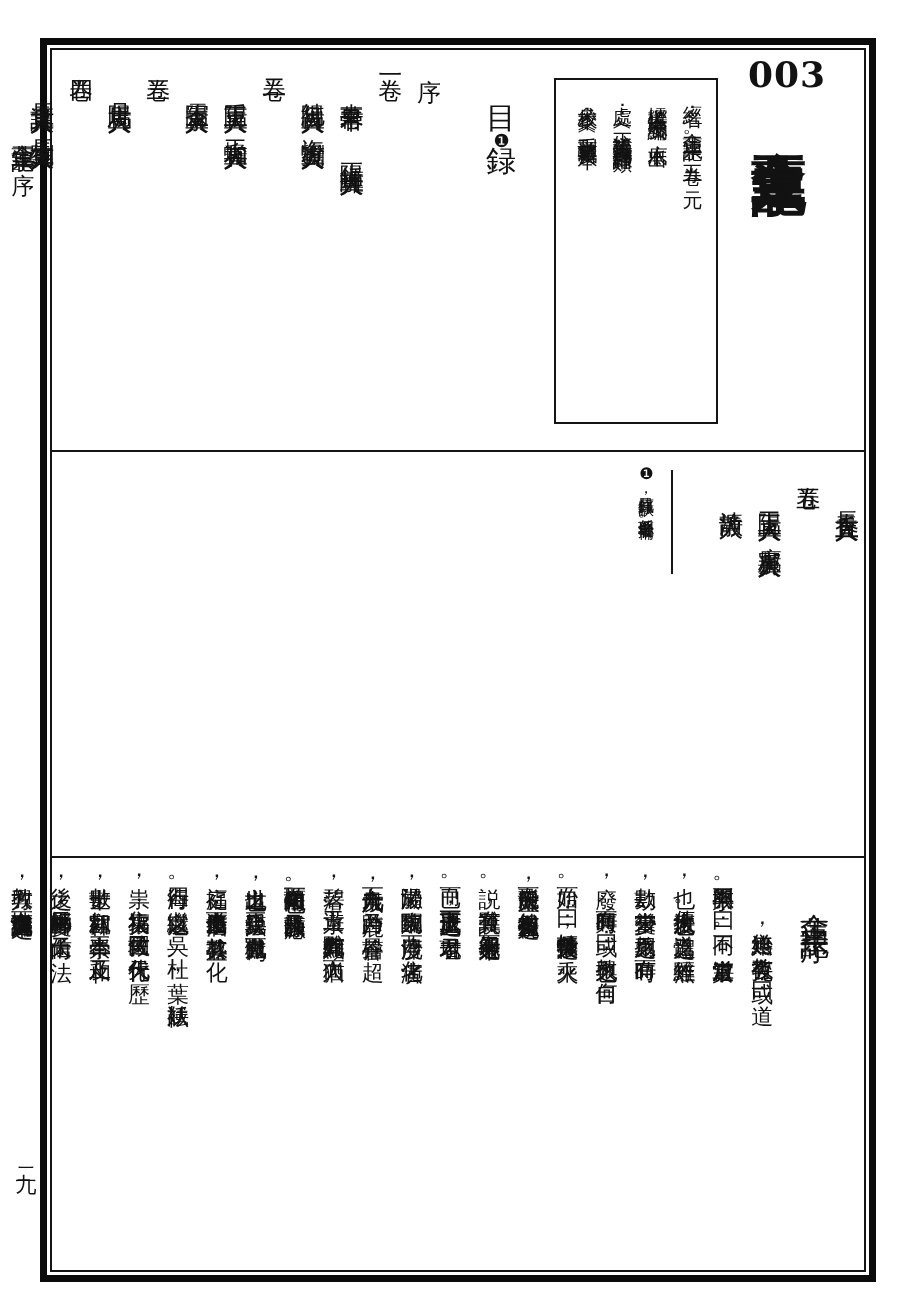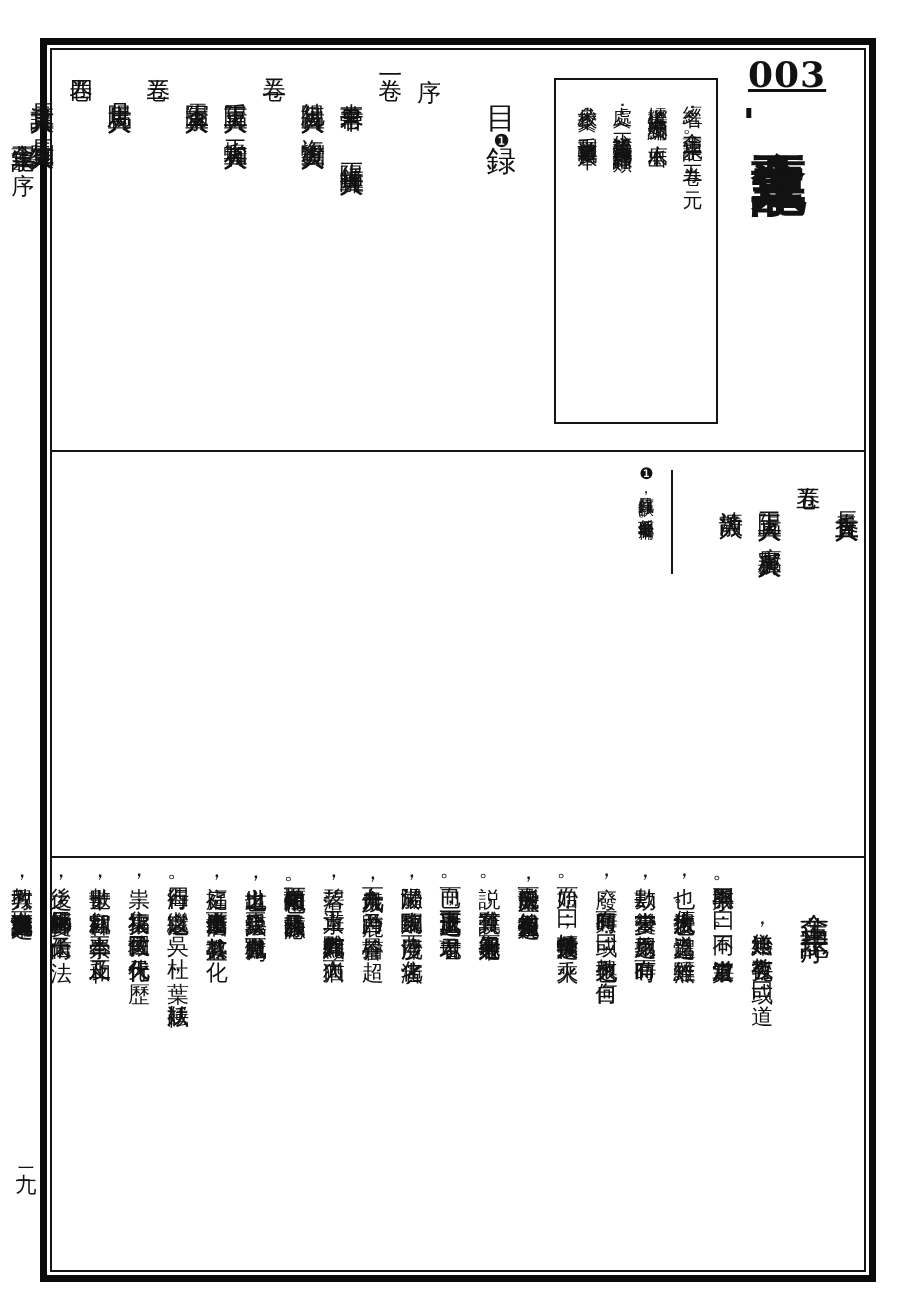--- a/index.html
+++ b/index.html
@@ -30,21 +30,21 @@
     position:absolute;inset:3px;border:2px solid #141414;
   }
   .content{position:absolute;inset:0;}
 
   .sec{position:relative;box-sizing:border-box;}
   .sec1{height:402px;border-bottom:2px solid #161616;}
   .sec2{height:406px;border-bottom:2px solid #161616;}
   .sec3{height:411px;}
 
   
-  .doc-head{position:absolute;right:50px;top:6px;width:66px;text-align:left;text-decoration:underline;}
+  .doc-head{position:absolute;right:50px;top:6px;width:66px;text-align:left;}
   .doc-number{
     font-size:36px;font-weight:700;letter-spacing:1px;line-height:1;
     font-family:"DejaVu Serif","Liberation Serif",serif;
   }
   .doc-title{
     margin-top:16px;margin-left:2px;
     font-size:55px;font-weight:700;line-height:1.06;letter-spacing:2px;
   }
 
   

